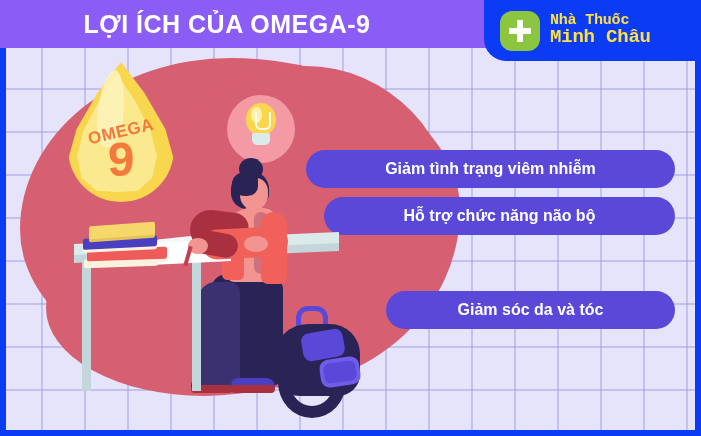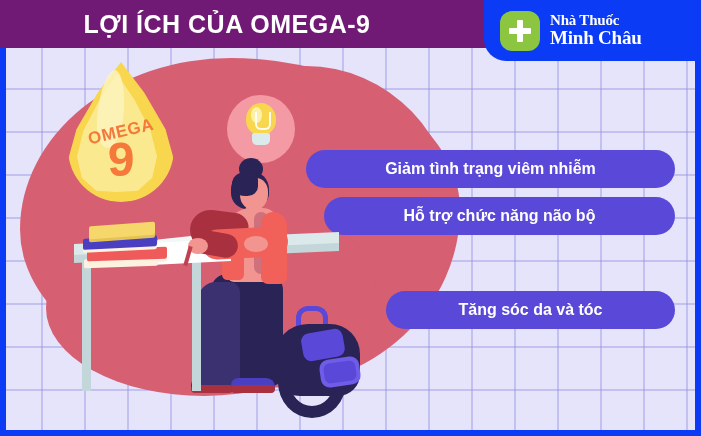--- a/index.html
+++ b/index.html
@@ -24,21 +24,21 @@
     background-size:43px 43px;
     background-position:-8px -4px;
     overflow:hidden;
   }
 
   
   .title-band{
     position:absolute;
     left:0px;top:0px;
     width:490px;height:48px;
-    background:#701a75;
+    background:#8b5cf6;
     z-index:6;
   }
   .title-text{
     position:absolute;
     left:0;top:0;width:100%;height:48px;
     display:flex;align-items:center;justify-content:center;
     color:#ffffff;
     font-size:25px;
     font-weight:bold;
     letter-spacing:.5px;
@@ -65,23 +65,23 @@
     position:relative;
     flex:0 0 auto;
     margin-right:10px;
   }
   .logo-mark:before,.logo-mark:after{
     content:"";position:absolute;background:#ffffff;border-radius:1px;
   }
   .logo-mark:before{left:9px;top:17.5px;width:22px;height:6px;}
   .logo-mark:after{left:17px;top:9.5px;width:6px;height:22px;}
   .logo-words{
-    color:#ffffff;
+    color:#fde047;
     line-height:1.02;
-    font-family:Liberation Serif, serif;
+    font-family:Liberation Mono, monospace;
     font-weight:bold;
   }
   .logo-l1{font-size:15px;display:block;letter-spacing:-.2px;}
   .logo-l2{font-size:19px;display:block;letter-spacing:-.2px;}
 
   
   .blob{
     position:absolute;
     left:14px;top:52px;
     width:440px;height:330px;
@@ -387,21 +387,21 @@
     <div class="blob3"></div>
 
     <div class="pills">
       <div class="pill" style="top:144px; left:300px;">
           <span>Giảm tình trạng viêm nhiễm</span>
         </div>
       <div class="pill" style="top:191px; left:318px;">
           <span>Hỗ trợ chức năng não bộ</span>
         </div>
       <div class="pill" style="top:285px; left:380px;">
-          <span>Tăng sóc da và tóc</span>
+          <span>Giảm sóc da và tóc</span>
         </div>
     </div>
 
     <div class="bulb-glow"></div>
     <div class="bulb"></div>
     <div class="bulb-hl"></div>
     <div class="bulb-fil"></div>
     <div class="bulb-base"></div>
 
     <div class="chair-back"></div>

